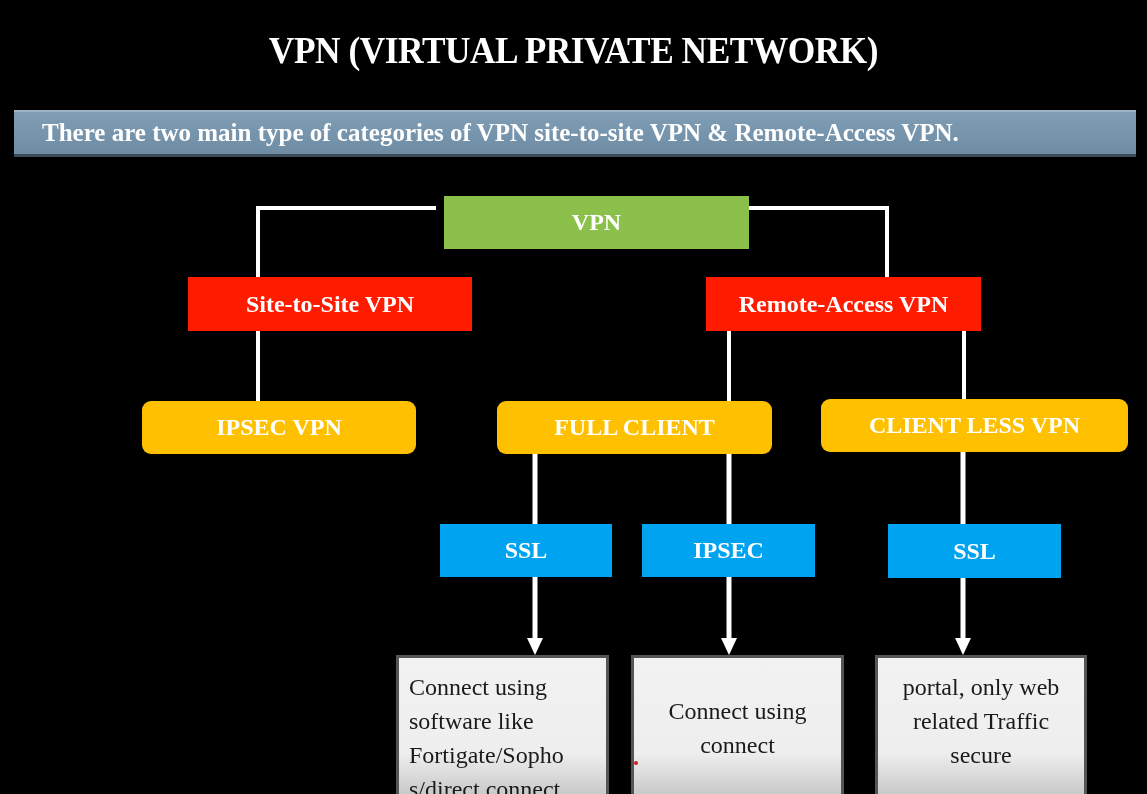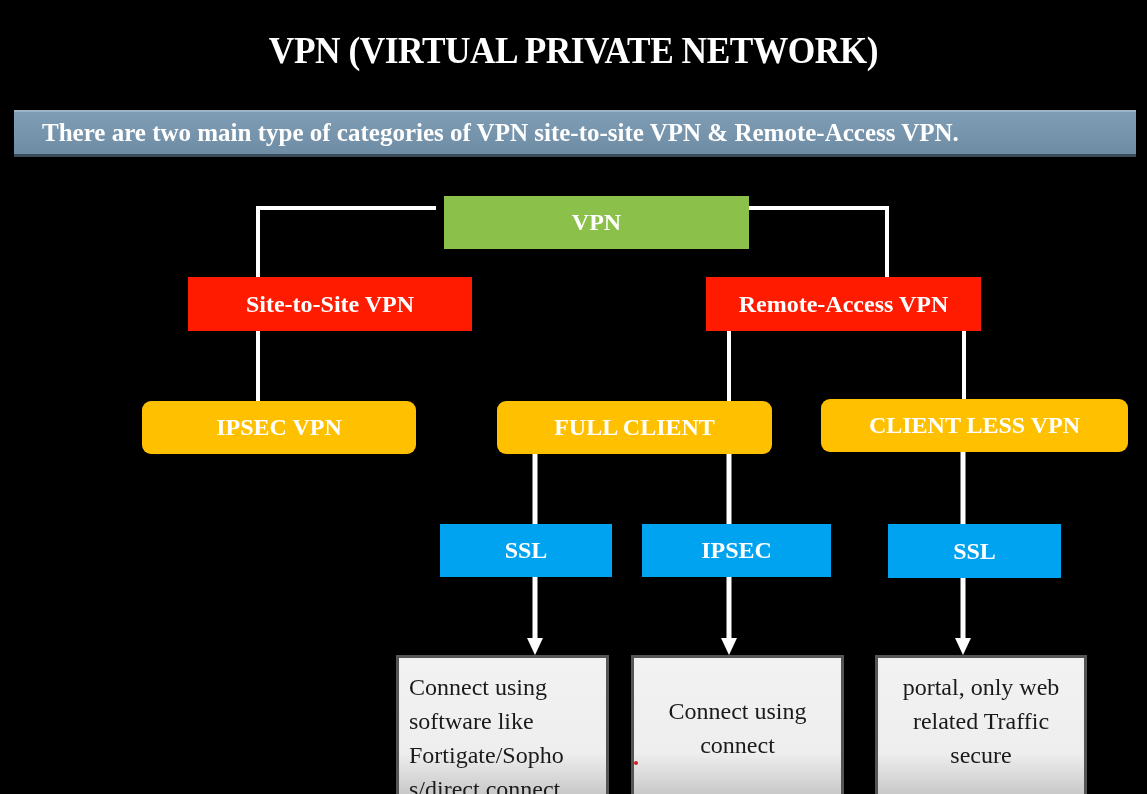--- a/index.html
+++ b/index.html
@@ -104,21 +104,21 @@
 <div class="node orange" style="left:497px; top:401px; width:275px; height:53px;">
   <span>FULL CLIENT</span>
 </div>
 <div class="node orange" style="left:821px; top:399px; width:307px; height:53px;">
   <span>CLIENT LESS VPN</span>
 </div>
 
 <div class="node blue" style="left:440px; top:524px; width:172px; height:53px;">
   <span>SSL</span>
 </div>
-<div class="node blue" style="left:642px; top:524px; width:189px; height:53px;">
+<div class="node blue" style="left:642px; top:524px; width:173px; height:53px;">
   <span>IPSEC</span>
 </div>
 <div class="node blue" style="left:888px; top:524px; width:173px; height:54px;">
   <span>SSL</span>
 </div>
 
 <div class="desc left" style="left:396px; top:655px; width:213px; height:139px;">
   <span>Connect using</span>
   <span>software like</span>
   <span>Fortigate/Sopho</span>

